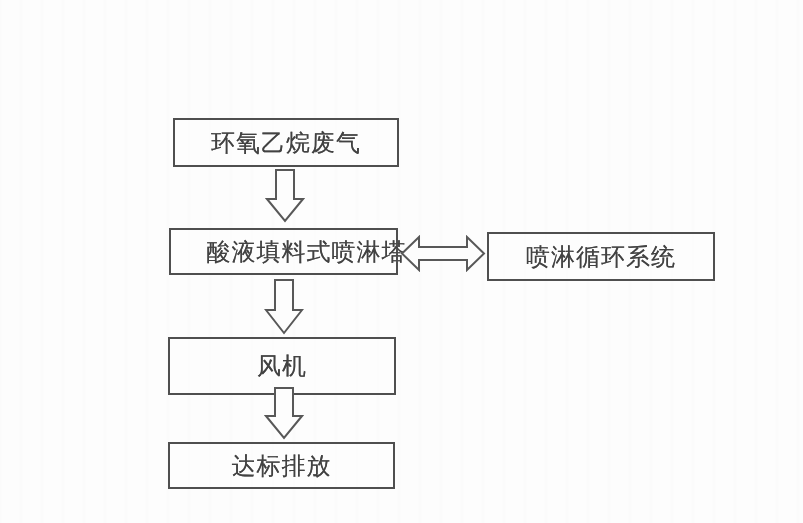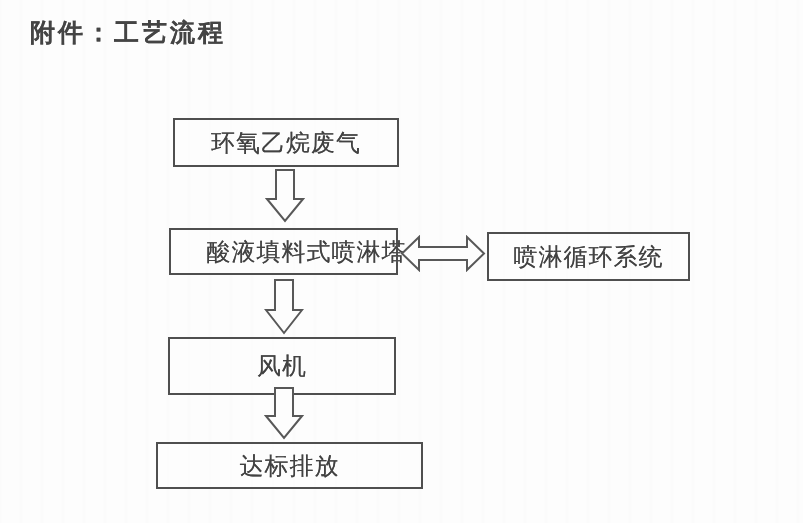--- a/index.html
+++ b/index.html
@@ -40,44 +40,43 @@
     align-items: center;
     justify-content: center;
     font-size: 24px;
     letter-spacing: 1px;
     color: #424242;
     text-shadow: 0 0 0.6px #707070;
     white-space: nowrap;
   }
   .node-exhaust      { left: 173px; top: 118px; width: 226px; height: 49px; }
   .node-spray-tower  { left: 169px; top: 228px; width: 229px; height: 47px; padding-left: 46px; }
-  .node-circulation  { left: 487px; top: 232px; width: 203px; height: 49px; }
+  .node-circulation  { left: 487px; top: 232px; width: 228px; height: 49px; }
   .node-fan          { left: 168px; top: 337px; width: 228px; height: 58px; }
-  .node-discharge    { left: 156px; top: 442px; width: 267px; height: 47px; }
+  .node-discharge    { left: 168px; top: 442px; width: 227px; height: 47px; }
   .connector {
     position: absolute;
     line-height: 0;
   }
   .conn-down-1   { left: 265px; top: 169px; }
   .conn-down-2   { left: 264px; top: 279px; }
   .conn-down-3   { left: 264px; top: 387px; }
   .conn-double   { left: 400px; top: 235px; }
   .connector svg polygon {
     fill: #fdfdfd;
     stroke: #585858;
     stroke-width: 2;
     stroke-linejoin: miter;
   }
 </style>
 </head>
 <body>
 
 <div class="canvas">
 
-  <div class="doc-title">附件：工艺流程</div>
 
   <div class="flow-node node-exhaust">
     <span>环氧乙烷废气</span>
   </div>
 
   <div class="connector conn-down-1">
     <svg width="40" height="54" viewBox="0 0 40 54" aria-hidden="true">
       <polygon points="11,1 29,1 29,30 38,30 20,52 2,30 11,30"></polygon>
     </svg>
   </div>

